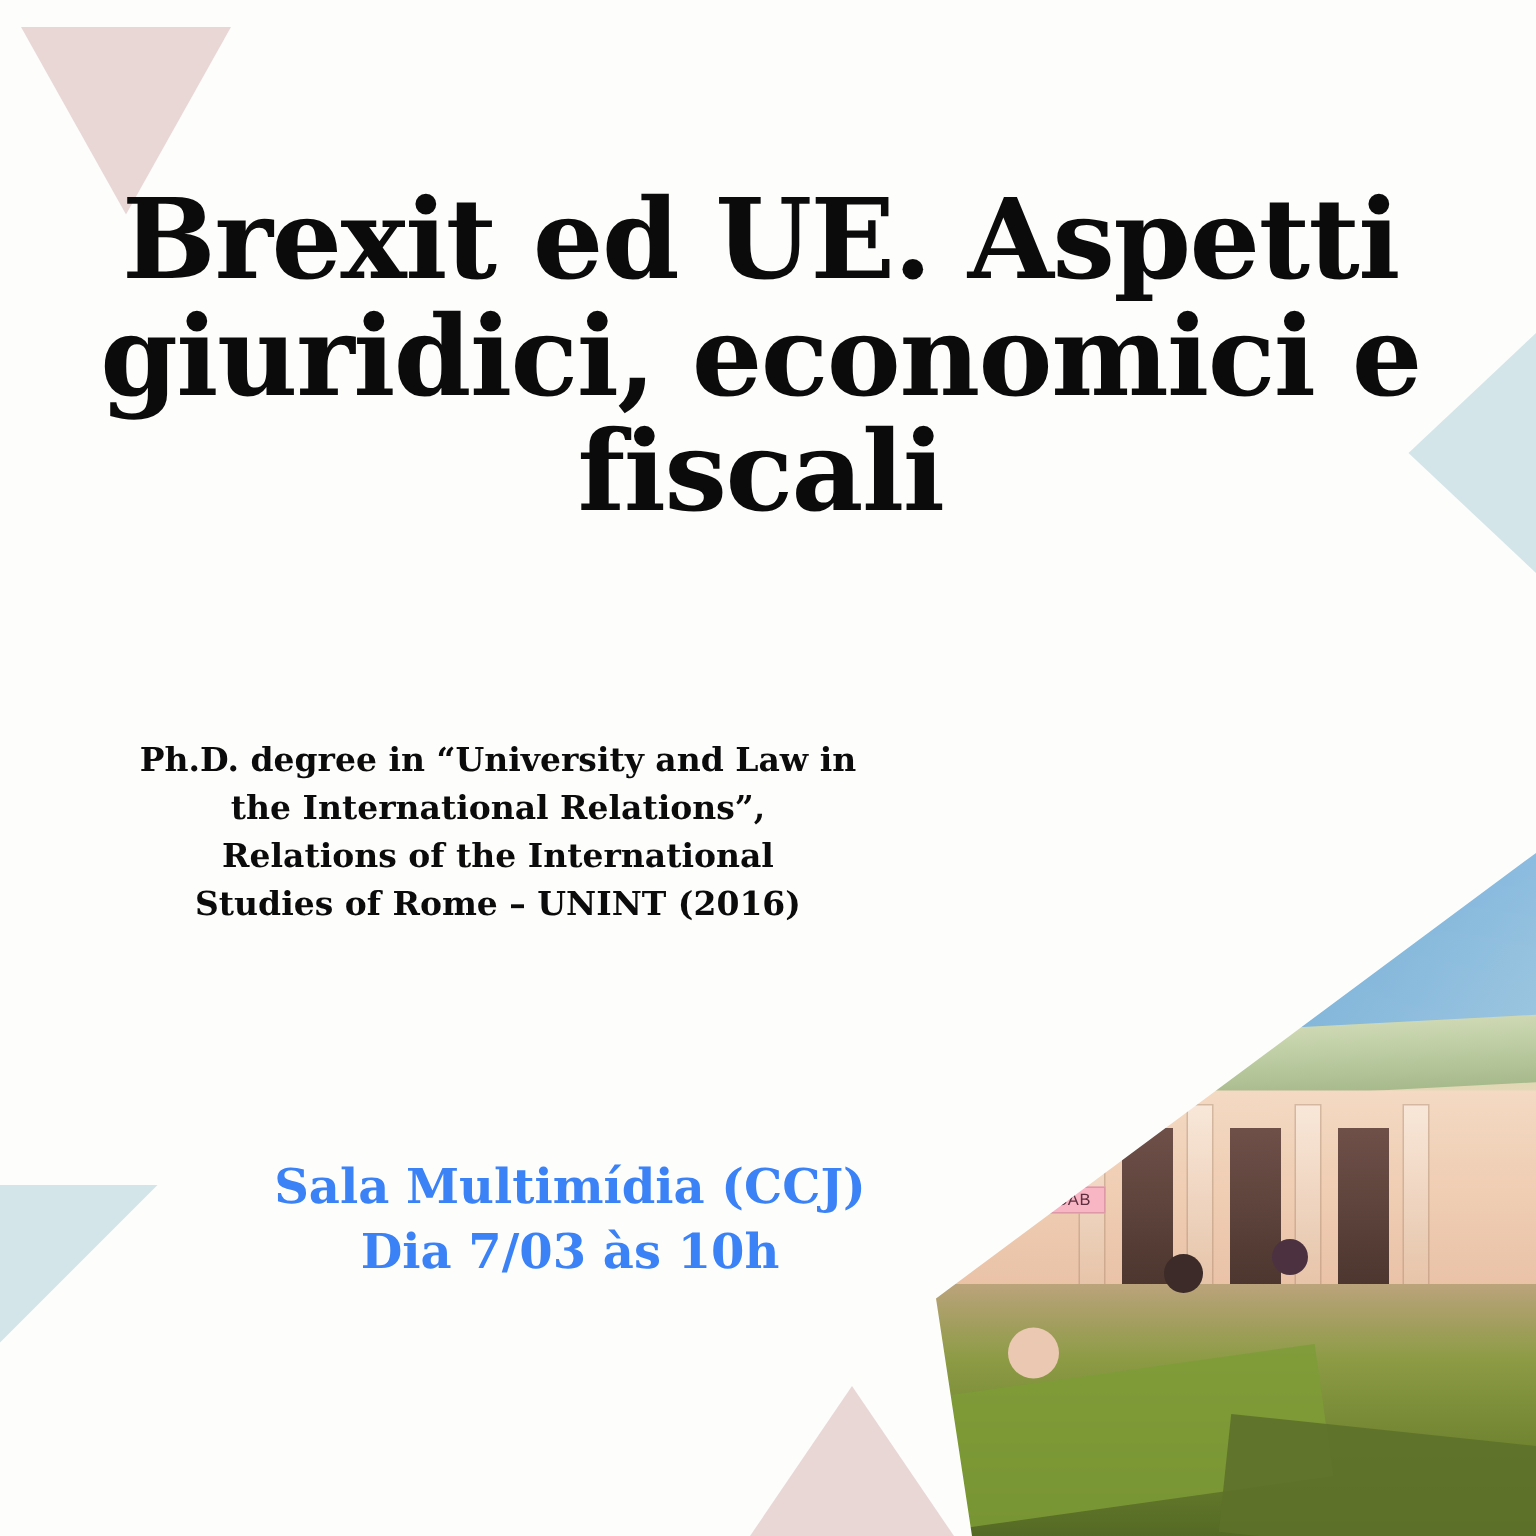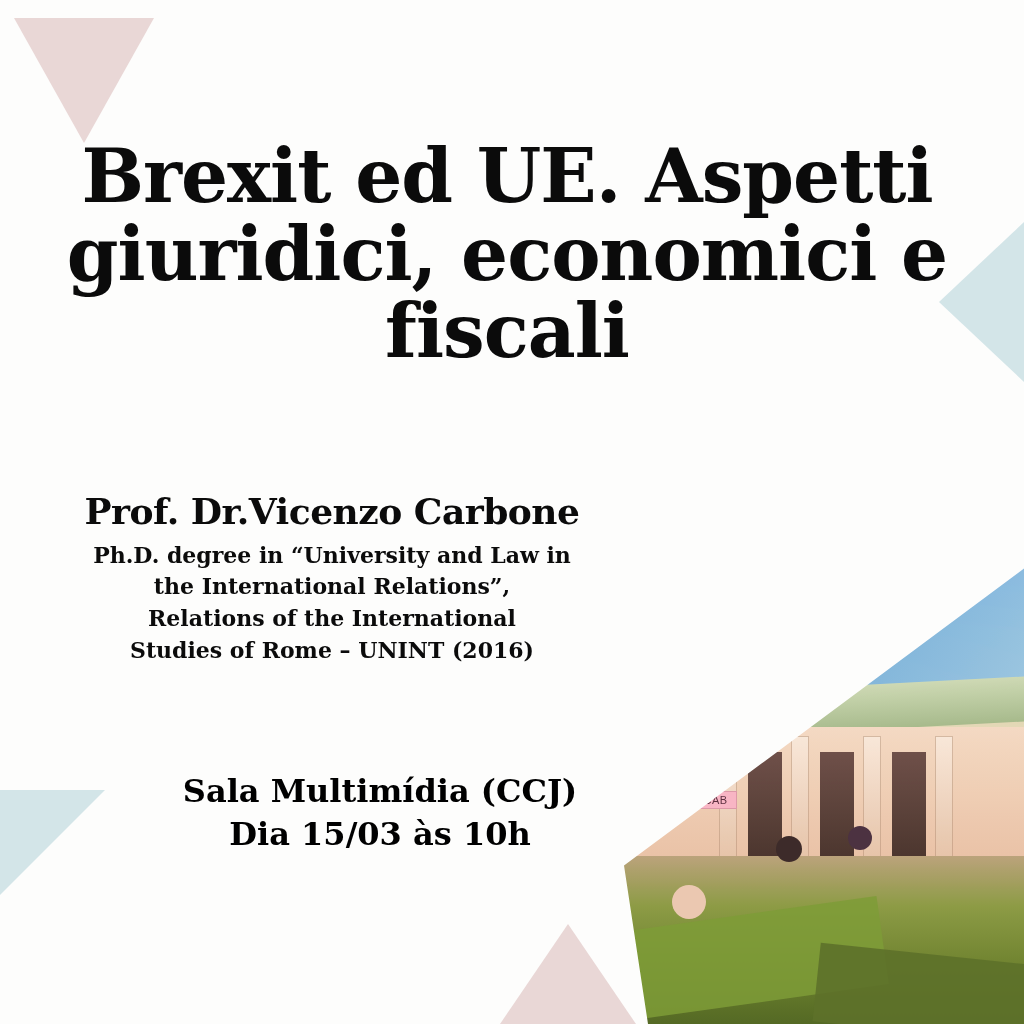--- a/index.html
+++ b/index.html
@@ -171,21 +171,21 @@
   .ph-circle {
     position: absolute;
     border-radius: 50%;
   }
 
   
   .title {
     position: absolute;
     left: 60px;
     right: 70px;
-    top: 138px;
+    top: 122px;
     text-align: center;
     font-family: "DejaVu Serif", serif;
     font-weight: 700;
     font-size: 74px;
     line-height: 1.05;
     letter-spacing: -1px;
     color: #0b0b0b;
   }
 
   .speaker {
@@ -214,21 +214,21 @@
   .details {
     position: absolute;
     left: 120px;
     top: 770px;
     width: 520px;
     text-align: center;
     font-family: "DejaVu Serif", serif;
     font-weight: 700;
     font-size: 32px;
     line-height: 1.35;
-    color: #000000;
+    color: #3b82f6;
   }
 </style>
 </head>
 <body>
 
 <div class="poster">
 
   <div class="tri tri-topleft"></div>
   <div class="tri tri-rightmid"></div>
   <div class="tri tri-lowerleft"></div>
@@ -252,27 +252,26 @@
       <div class="ph-circle" style="left:12%;top:72%;width:34px;height:34px;background:#e8c9b4;"></div>
       <div class="ph-circle" style="left:38%;top:62%;width:26px;height:26px;background:#3c2b2a;"></div>
       <div class="ph-circle" style="left:56%;top:60%;width:24px;height:24px;background:#4a3340;"></div>
       <div class="ph-sign">JURIDICAB</div>
     </div>
   </div>
 
   <div class="title">Brexit ed UE. Aspetti giuridici, economici e fiscali</div>
 
   <div class="speaker">
-    <div class="speaker-name">Prof. Dr.Vicenzo Carbone</div>
     <div class="speaker-bio">
       <div>Ph.D. degree in “University and Law in</div>
       <div>the International Relations”,</div>
       <div>Relations of the International</div>
       <div>Studies of Rome – UNINT (2016)</div>
     </div>
   </div>
 
   <div class="details">
     <div>Sala Multimídia (CCJ)</div>
-    <div>Dia 15/03 às 10h</div>
+    <div>Dia 7/03 às 10h</div>
   </div>
 
 </div>
 
 </body></html>

